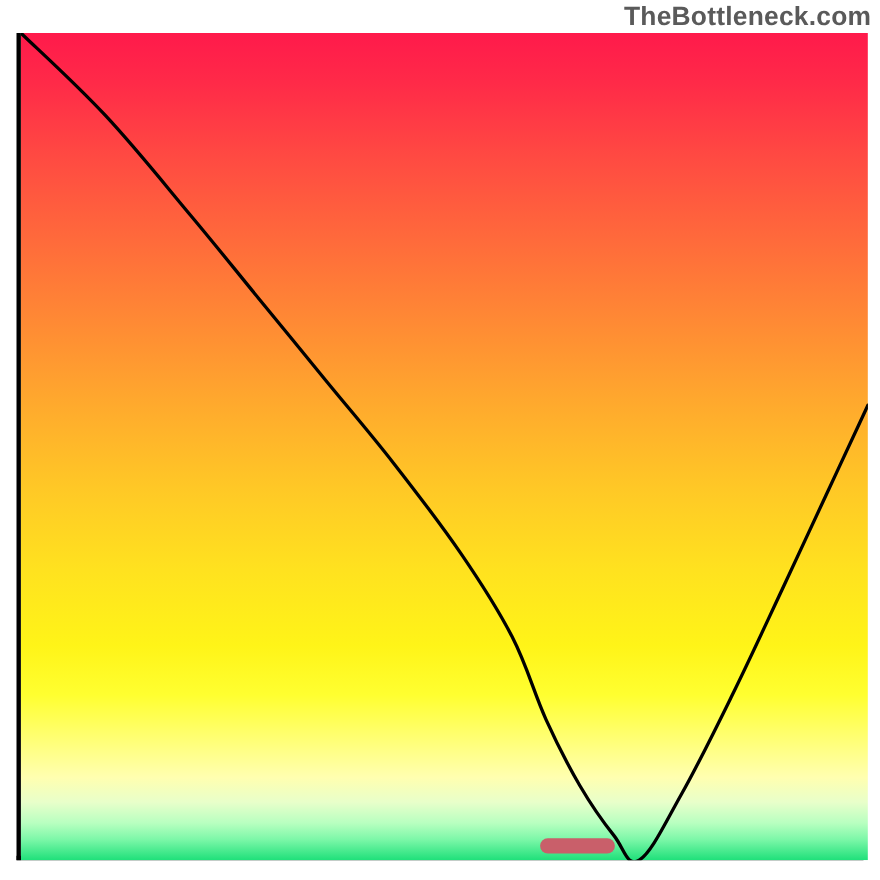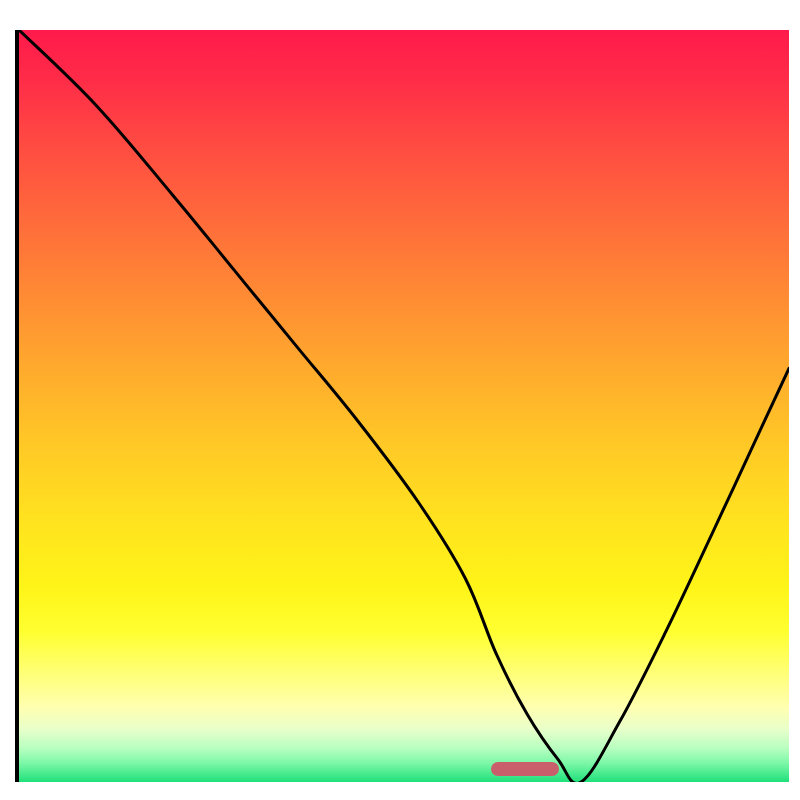--- a/index.html
+++ b/index.html
@@ -53,20 +53,21 @@
     height: 14px;
     border-radius: 7px;
     background: #c95f6a;
   }
 </style>
 </head>
 <body>
 
 <div class="container">
 
+  <div class="watermark">TheBottleneck.com</div>
 
   <div class="plot" id="plot" style="width: 770px; height: 752px;">
 
     <svg id="grad-svg" class="gradient-fill" preserveAspectRatio="none" xmlns="http://www.w3.org/2000/svg" width="770" height="752" viewBox="0 0 770 752">
       <defs>
         <linearGradient id="bg-grad" x1="0" y1="0" x2="0" y2="1">
             <stop offset="0%" stop-color="#ff1a4b"></stop>
             <stop offset="6%" stop-color="#ff2a48"></stop>
             <stop offset="15%" stop-color="#ff4a42"></stop>
             <stop offset="25%" stop-color="#ff6a3b"></stop>

